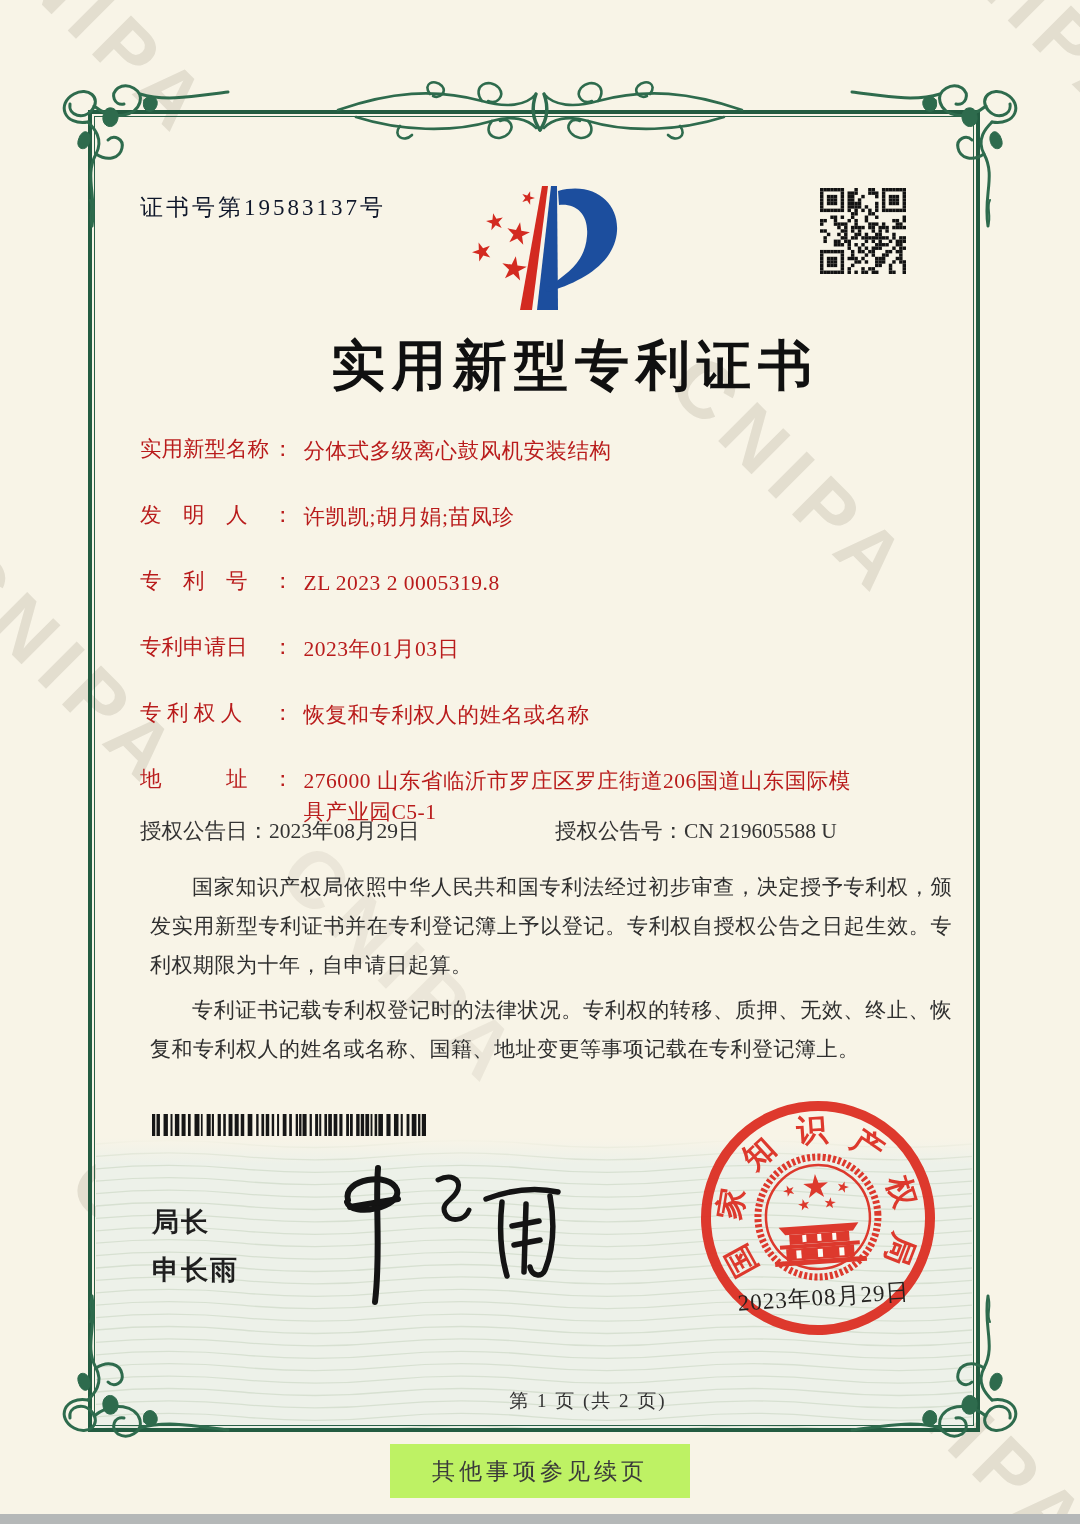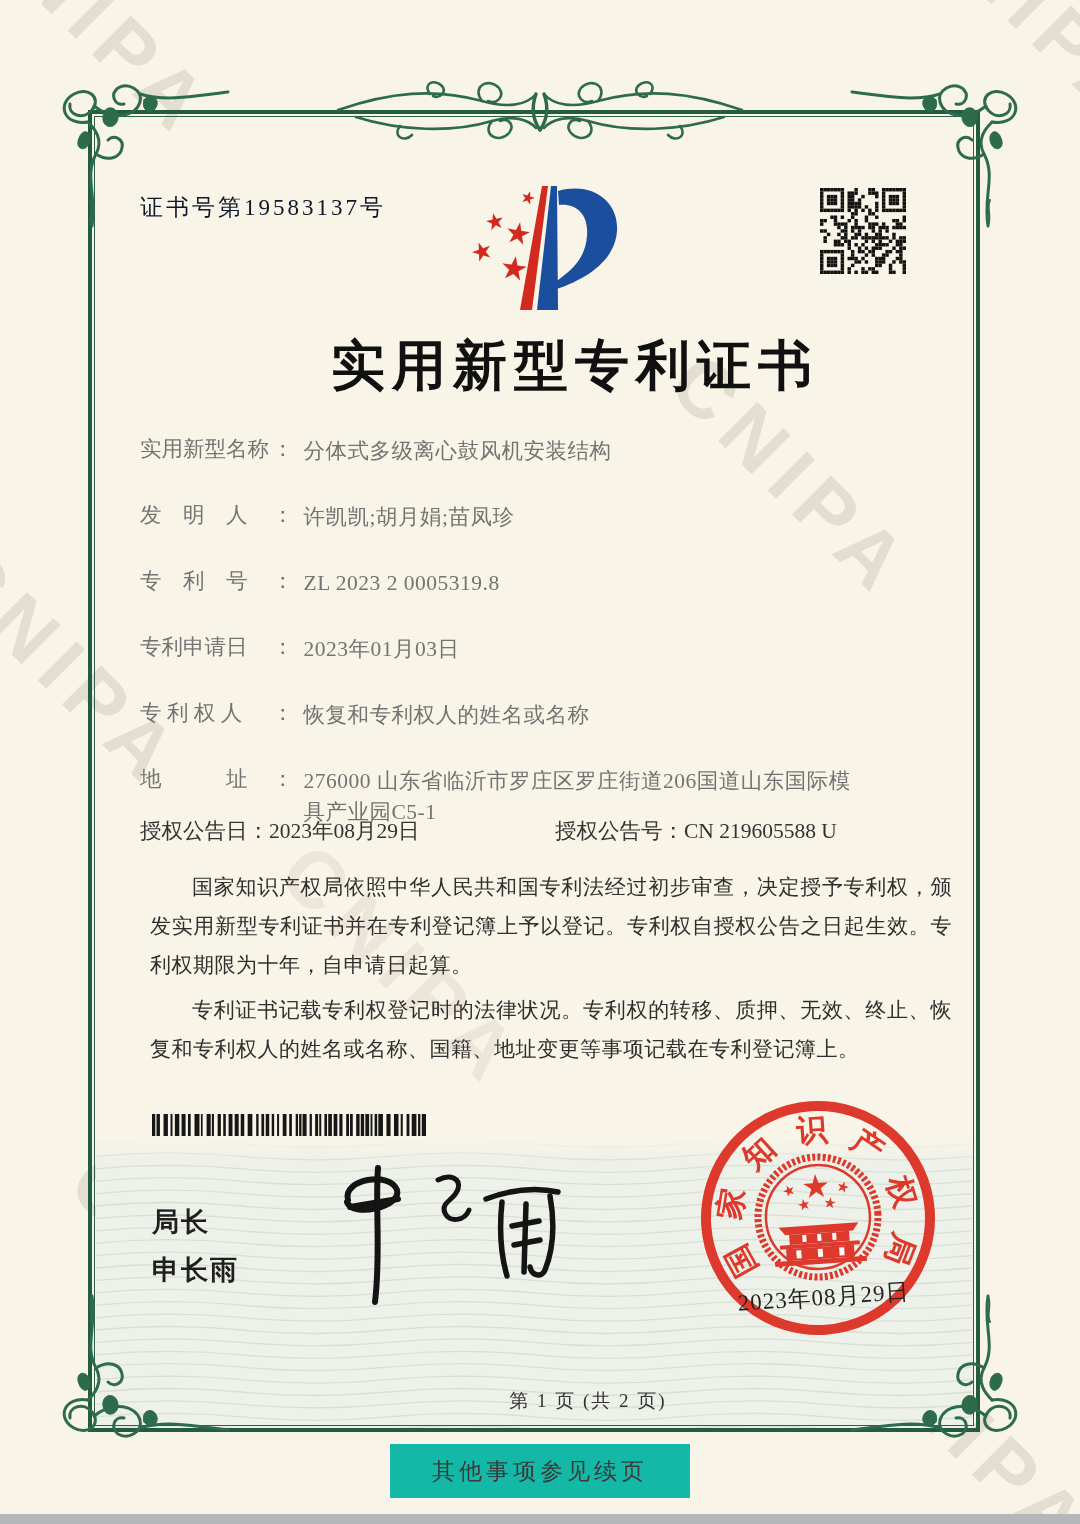--- a/index.html
+++ b/index.html
@@ -23,21 +23,21 @@
   .orn-bl{left:44px;top:1288px;}
   .orn-br{left:846px;top:1288px;transform:scaleX(-1);}
   .orn-top{left:330px;top:76px;}
   
   .cert-no{position:absolute;left:140px;top:192px;font-size:23px;letter-spacing:3px;color:#0f172a;}
   .logo{position:absolute;left:458px;top:176px;}
   .qr{position:absolute;left:820px;top:188px;}
   .title{position:absolute;left:0;top:330px;width:1080px;text-align:center;
          font-size:54px;font-weight:bold;letter-spacing:7px;color:#101010;padding-left:35px;}
   
-  .fields{position:absolute;left:140px;top:436px;width:720px;font-size:21.5px;color:#737373;}
+  .fields{position:absolute;left:140px;top:436px;width:720px;font-size:21.5px;color:#b91c1c;}
   .frow{display:flex;line-height:27px;margin-bottom:35px;position:relative;}
   .flabel{display:inline-block;min-width:132px;white-space:pre;}
   .fcolon{display:inline-block;margin-right:10px;}
   .fvalue{display:inline-block;max-width:548px;letter-spacing:0.5px;line-height:31px;}
   .grant-row{position:absolute;left:140px;top:816px;font-size:21.5px;color:#333;width:840px;}
   .grant-right{position:absolute;left:415px;top:0;white-space:nowrap;}
   
   .paras{position:absolute;left:150px;top:868px;width:802px;font-size:21px;line-height:1.86;
          text-align:justify;color:#2f2f2f;letter-spacing:0.5px;}
   .paras p{margin:0 0 6px 0;text-indent:2em;}
@@ -53,21 +53,21 @@
   .signature{position:absolute;left:318px;top:1152px;}
   .seal{position:absolute;left:693px;top:1093px;transform:rotate(-4deg);opacity:0.96;}
   .seal-ring-char{font-family:"Liberation Sans",sans-serif;font-weight:bold;font-size:31px;
                   fill:#dd3226;text-anchor:middle;dominant-baseline:central;}
   .seal-date{font-size:23px;fill:#1c1a18;text-anchor:middle;letter-spacing:1px;
              font-family:"Liberation Serif",serif;}
   .page-num{position:absolute;left:0;top:1388px;width:1080px;text-align:center;
             font-size:19px;color:#333;letter-spacing:2px;padding-left:48px;}
   
   .cont-note{position:absolute;left:50%;transform:translateX(-50%);top:1444px;width:300px;height:54px;
-             background:#14b8a6;display:flex;align-items:center;justify-content:center;
+             background:#bef264;display:flex;align-items:center;justify-content:center;
              font-size:23px;color:#3a3a3a;letter-spacing:4px;}
   .bottom-strip{position:absolute;left:0;bottom:0;width:100%;height:10px;background:#b5b8b8;}
   svg{display:block;}
 </style>
 </head>
 <body>
 
 <div class="page">
 
   <span class="wm wm1">CNIPA</span>

